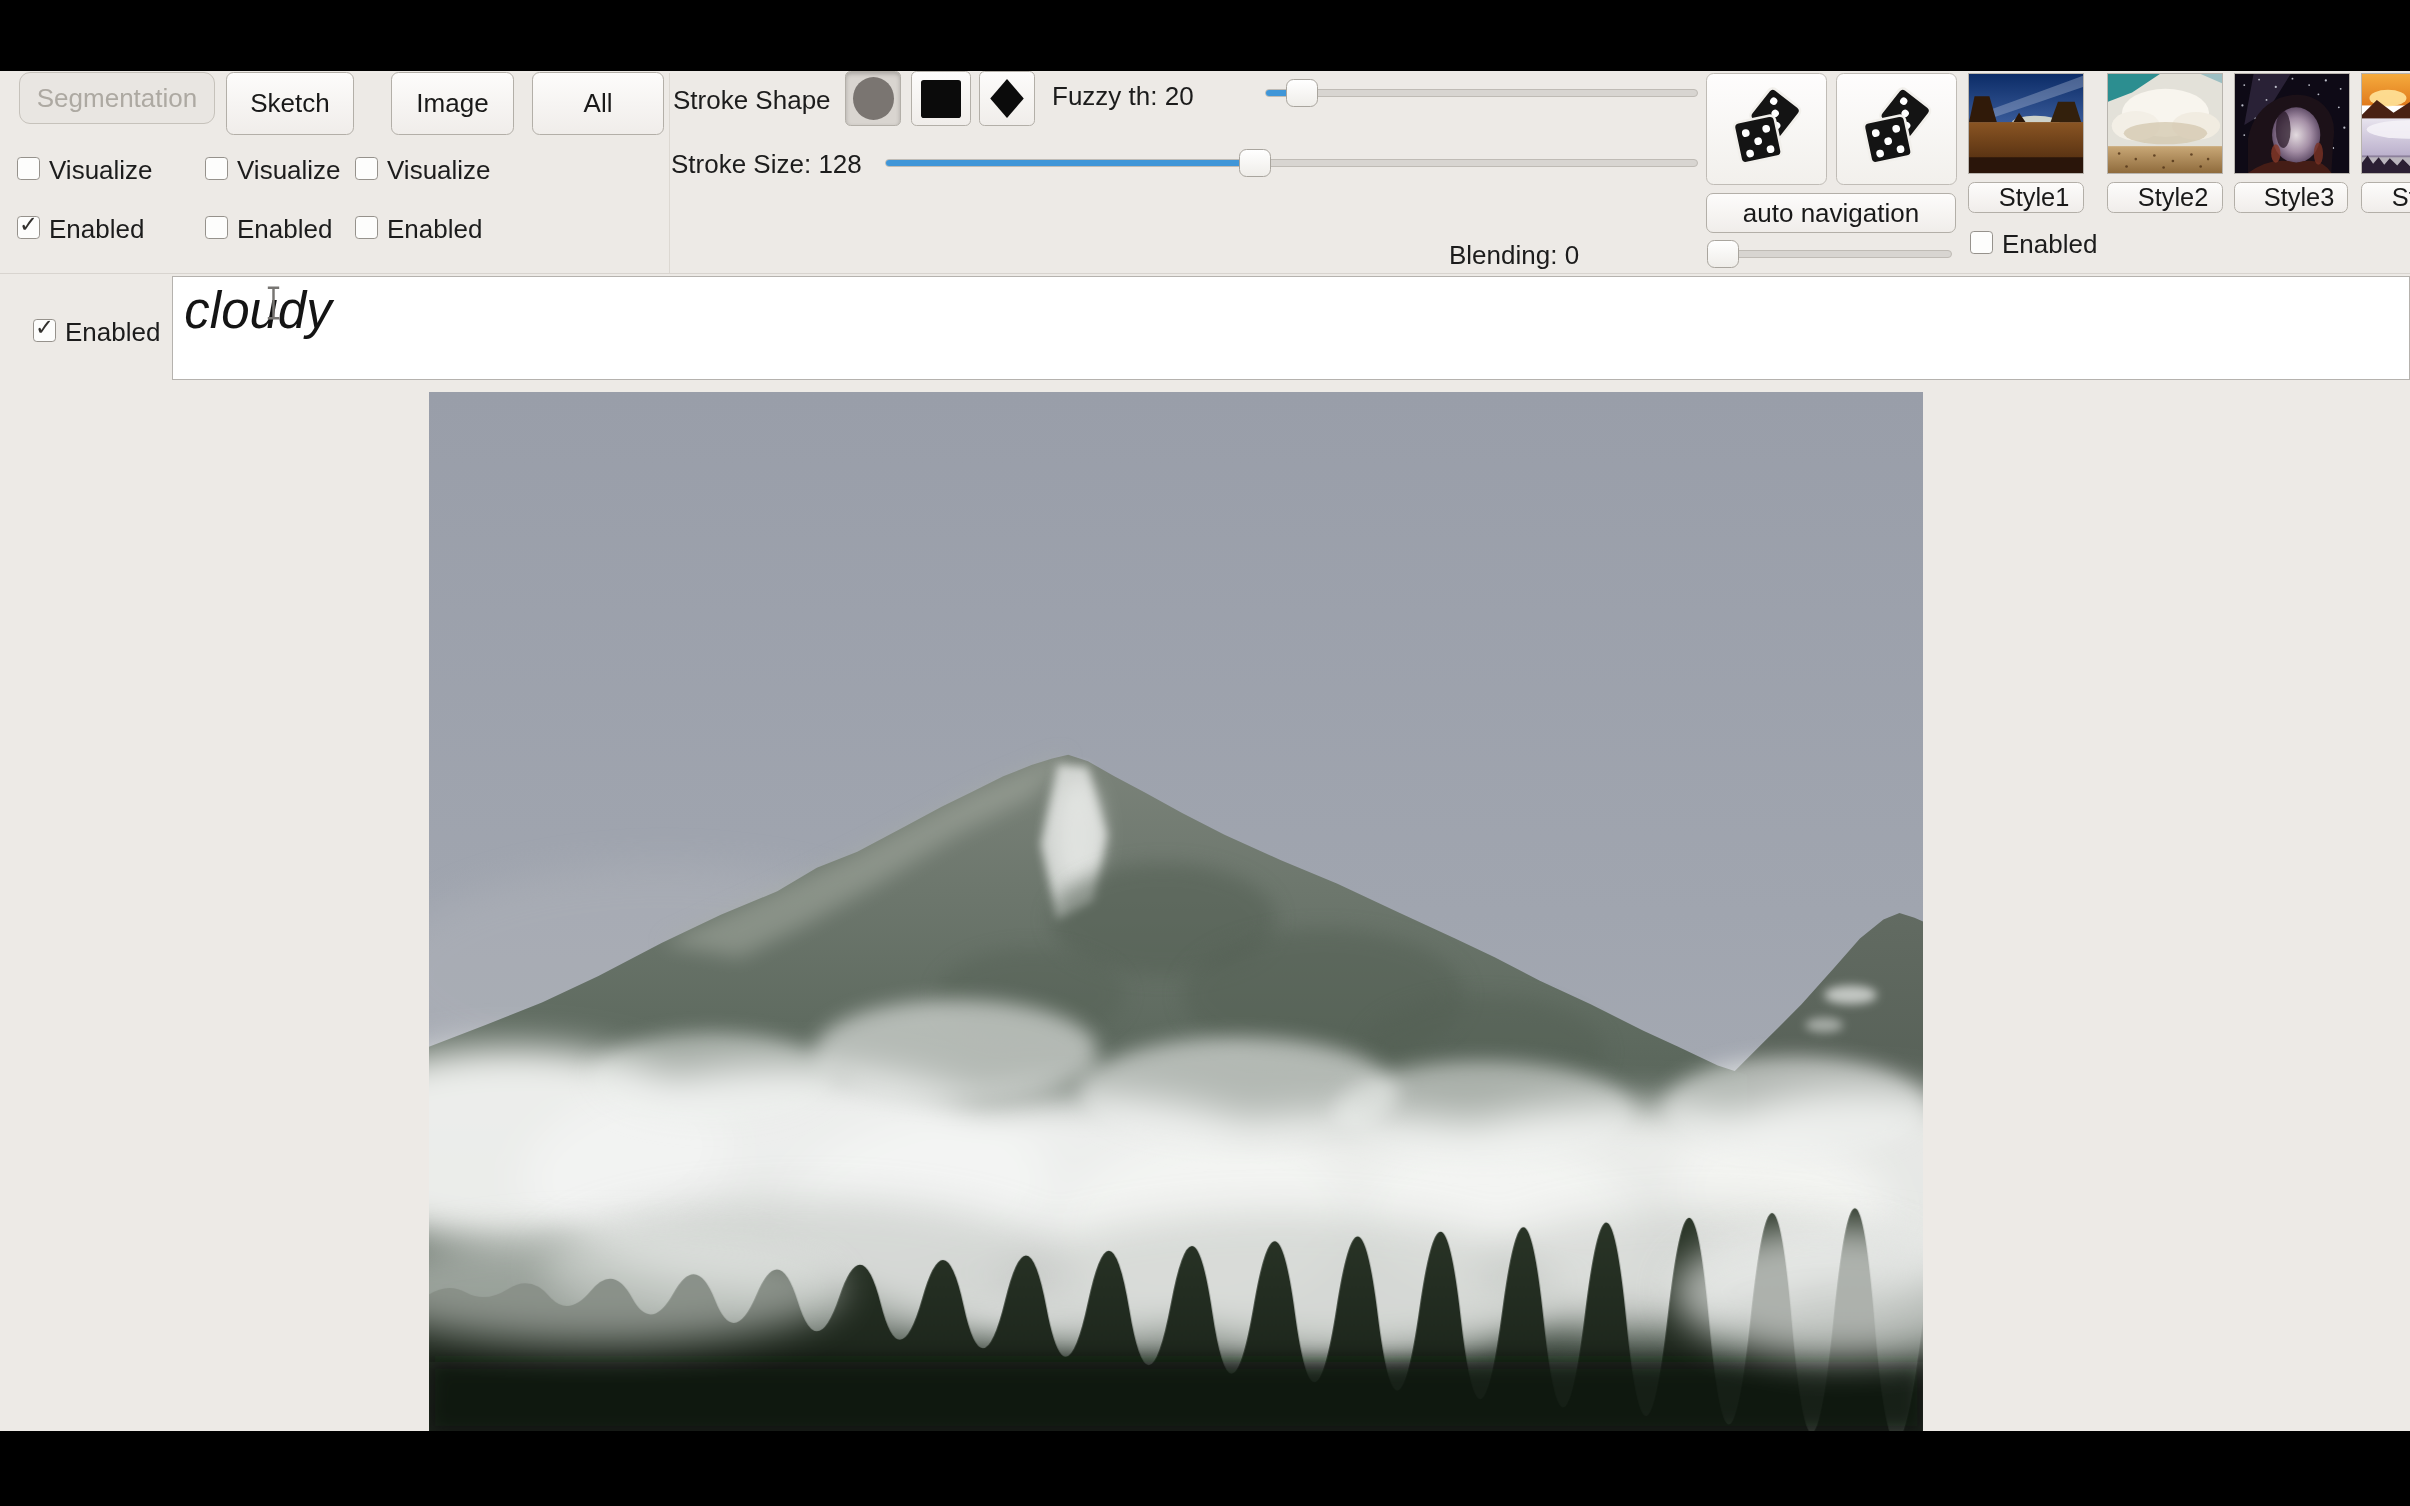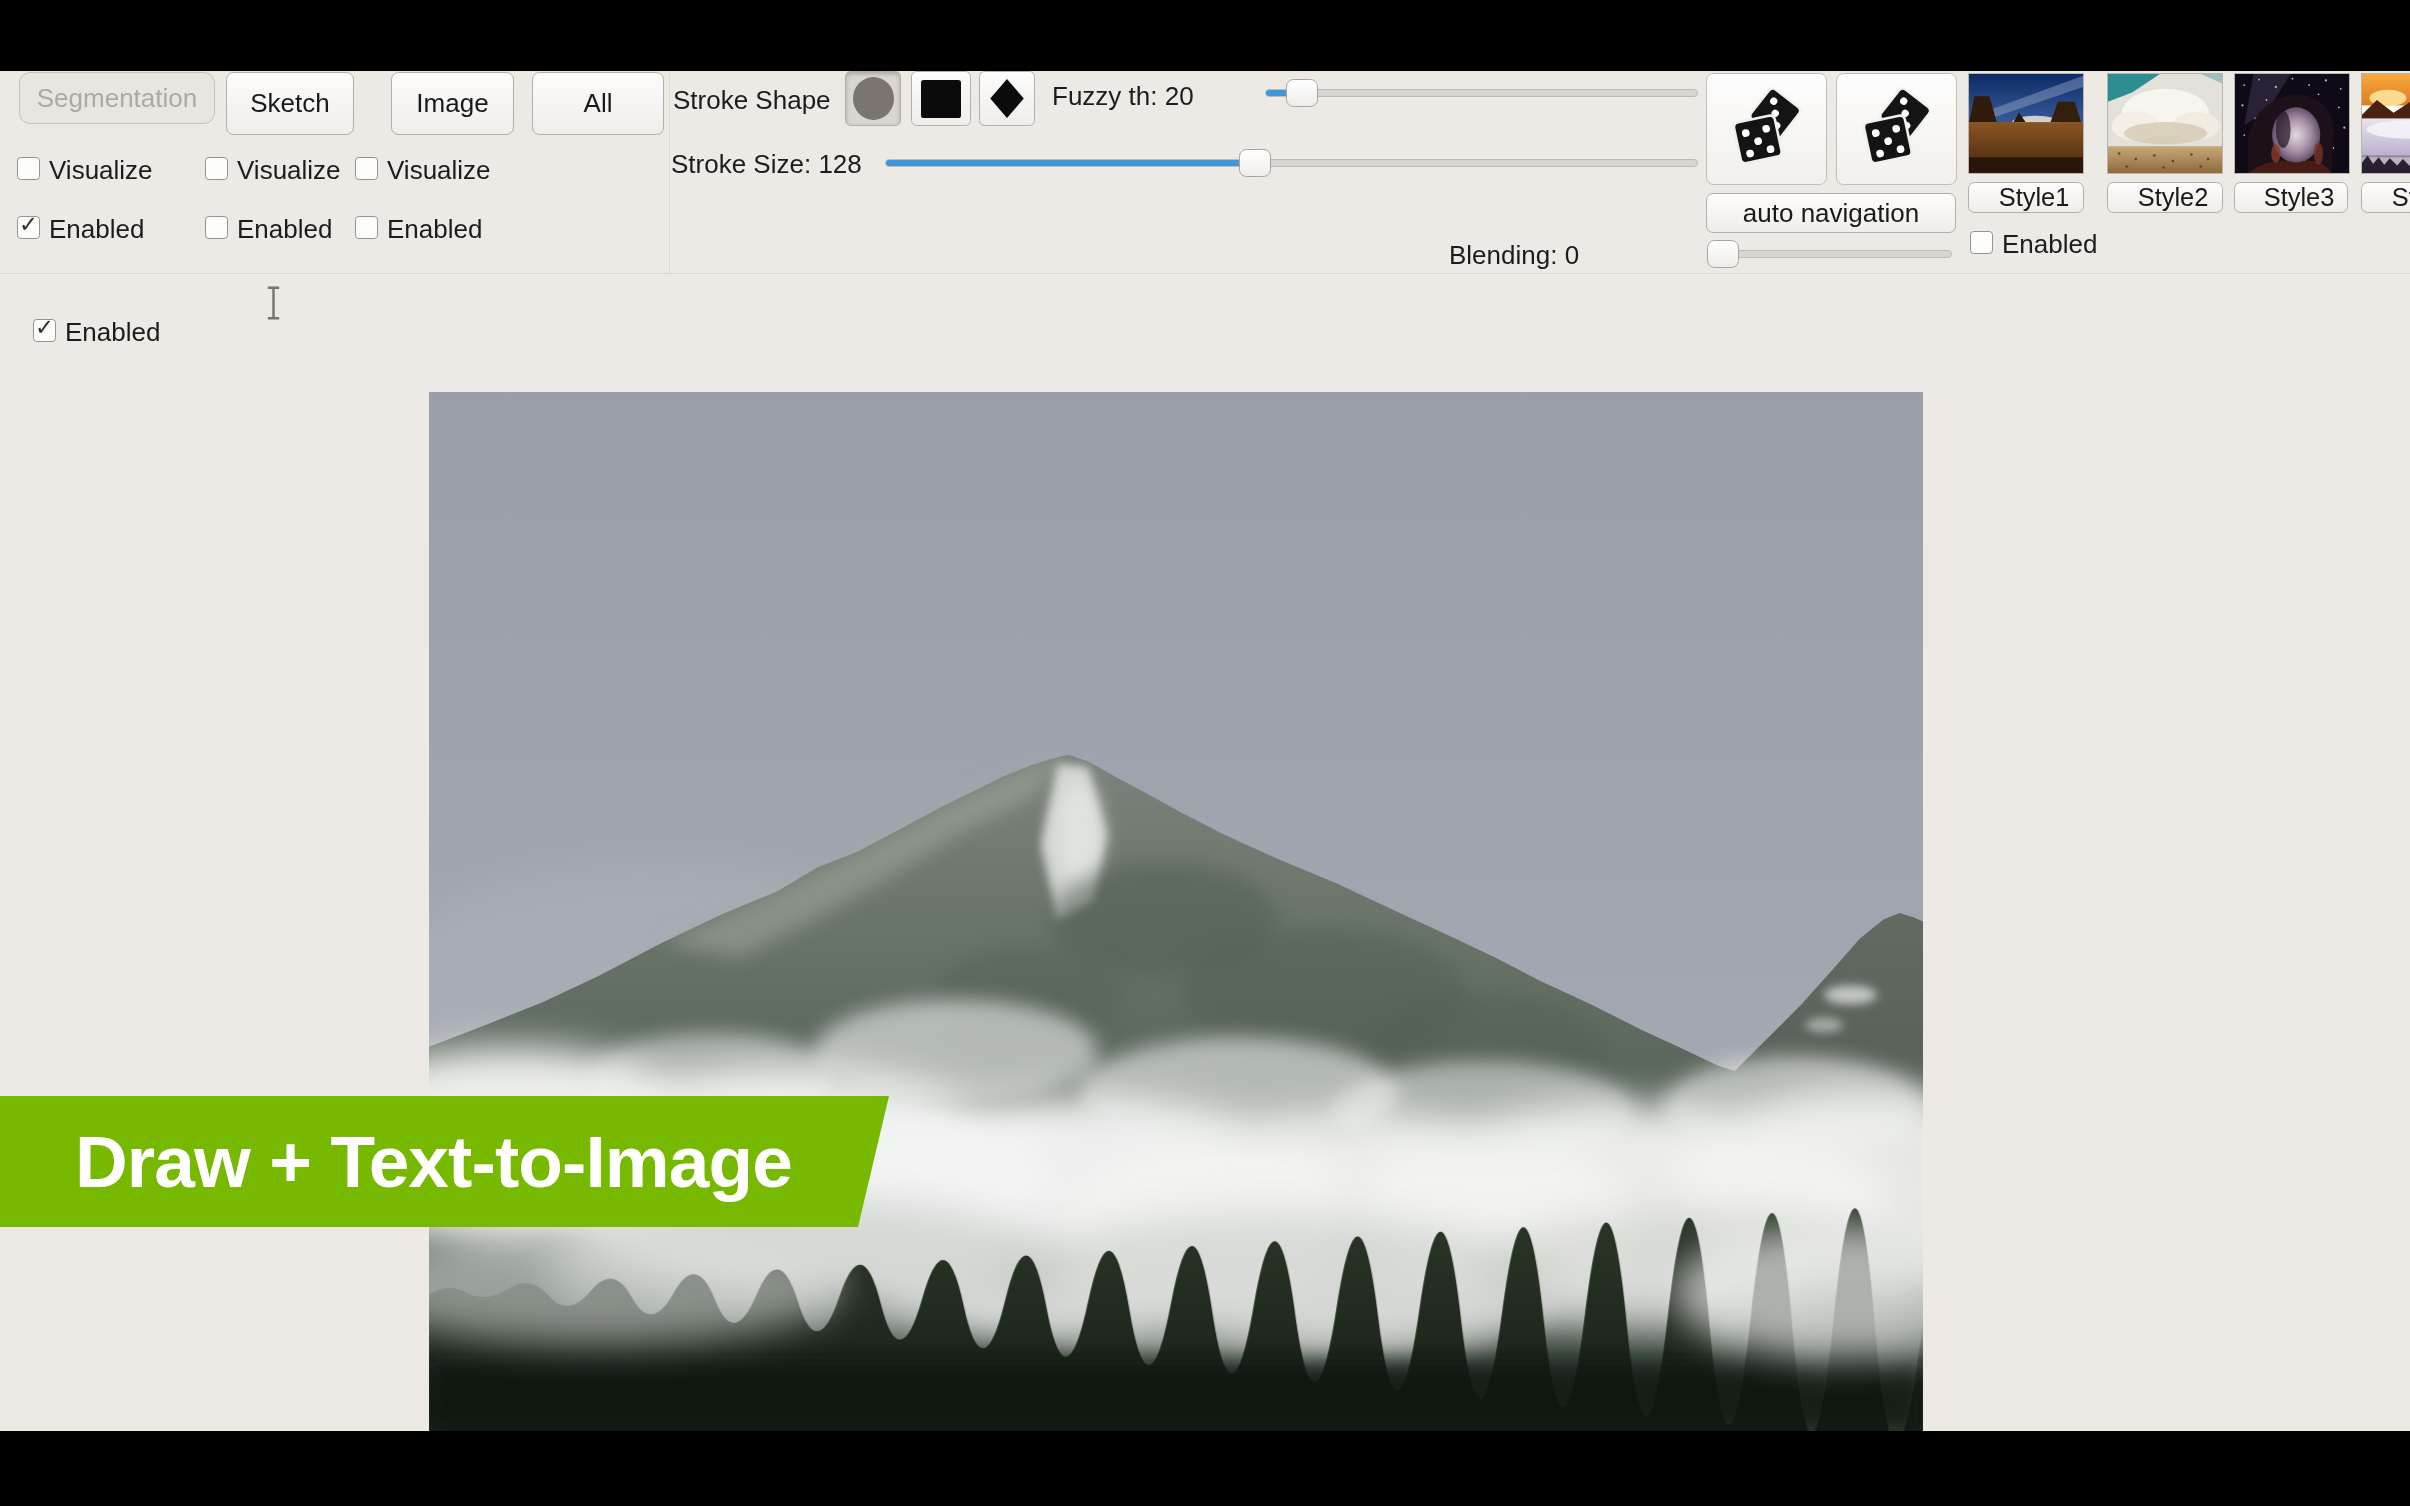--- a/index.html
+++ b/index.html
@@ -273,20 +273,23 @@
   <div class="btn style-btn" style="left:2234px;width:114px;">Style3</div>
   <div class="btn style-btn" style="left:2361px;width:116px;">Style4</div>
 
   <span class="checkbox" style="left:1970px;top:231px;"></span>
   <span class="lbl" style="left:2002px;top:229px;">Enabled</span>
 
   <div class="divider-h"></div>
 
   <span class="checkbox checked" style="left:33px;top:319px;"></span>
   <span class="lbl" style="left:65px;top:317px;">Enabled</span>
+  <div class="prompt-field">
+    <span class="prompt-text">cloudy</span>
+  </div>
   <svg class="ibeam" width="19" height="36" viewBox="0 0 20 38">
     <g stroke="#777572" stroke-width="2.6" fill="none">
       <path d="M4,3 H16 M10,3 V35 M4,35 H16"></path>
     </g>
   </svg>
 
   <div class="canvas-wrap">
     <svg width="1494" height="1040" viewBox="0 0 1587 1104" preserveAspectRatio="none">
       <defs>
         <linearGradient id="sky" x1="0" y1="0" x2="0" y2="1">
@@ -356,20 +359,17 @@
         <ellipse cx="1350" cy="935" rx="240" ry="70" opacity=".5"></ellipse>
       </g>
 
       <path d="M0,958 Q20,945 40,956 T84,952 T128,960 T172,954 T216,962 T260,956 T304,964 T348,958 T392,966 T436,960 T480,968 T524,962 T568,970 T612,964 T656,972 T700,966 T744,974 T788,968 T832,976 T876,970 T920,978 T964,972 T1008,980 T1052,974 T1096,982 T1140,976 T1184,984 T1228,978 T1272,986 T1316,980 T1360,988 T1404,982 T1448,990 T1492,984 T1536,992 T1587,986 L1587,1104 0,1104 Z" fill="url(#forest)"></path>
       <rect y="1030" width="1587" height="74" fill="#11180f" opacity=".8" filter="url(#bMed)"></rect>
       <ellipse cx="180" cy="950" rx="260" ry="60" fill="#dfe3df" opacity=".55" filter="url(#bBig)"></ellipse>
       <ellipse cx="1500" cy="955" rx="180" ry="70" fill="#e8eae8" opacity=".7" filter="url(#bBig)"></ellipse>
     </svg>
   </div>
 
-  <div class="banner" style="background: rgb(118, 185, 0);">
-    <span class="banner-text">Draw + Text-to-Image</span>
-  </div>
 
   <div class="letterbox top"></div>
   <div class="letterbox bottom"></div>
 </div>
 
 
 </body></html>

